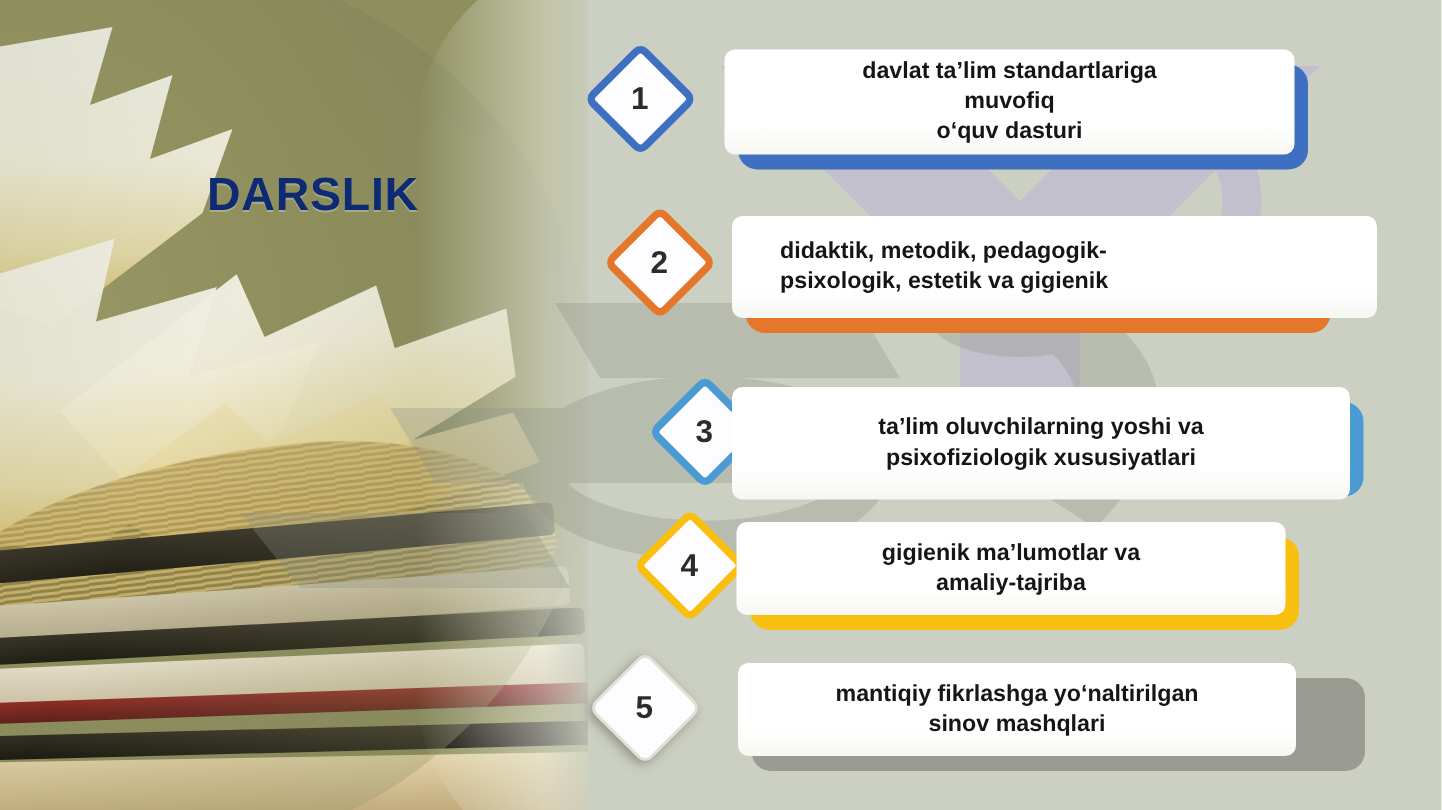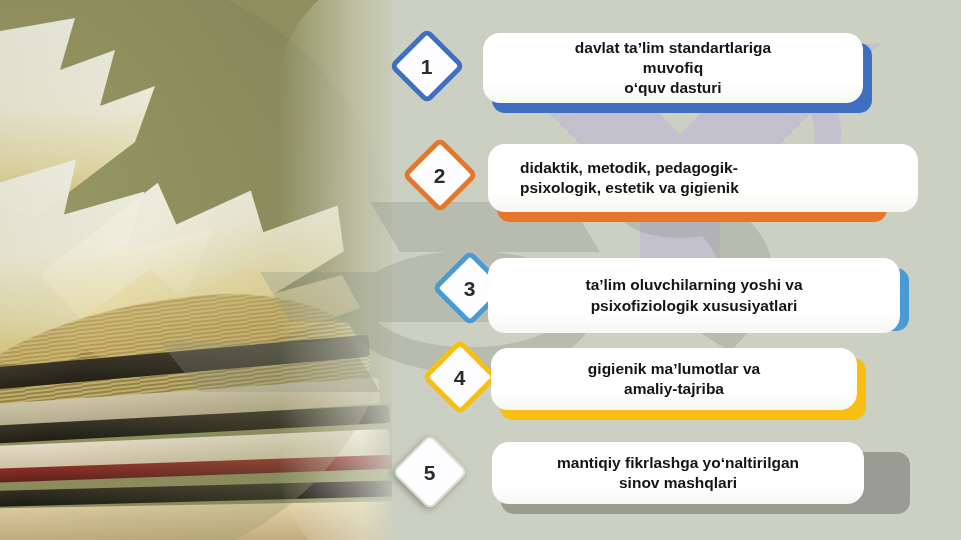--- a/index.html
+++ b/index.html
@@ -173,21 +173,21 @@
   .card-wrap { position: absolute; }
   .card-shadow {
     position: absolute;
     left: 9px; top: 10px;
     width: 100%; height: 100%;
     border-radius: 13px;
     box-sizing: border-box;
   }
   .card {
     position: relative;
-    border-radius: 17px;
+    border-radius: 7px;
     background: linear-gradient(180deg,#ffffff 0%,#ffffff 72%,#f6f6f2 100%);
     box-sizing: border-box;
     display: flex;
     align-items: center;
     justify-content: center;
     padding: 4px 14px;
   }
   .card-text {
     font-size: 15.5px;
     font-weight: bold;
@@ -269,20 +269,21 @@
       <path d="M20 250 L210 250 L240 300 L60 300 Z"></path>
       <path d="M120 180 L330 180 L360 230 L150 230 Z"></path>
       <path d="M230 110 L430 110 L460 160 L260 160 Z"></path>
       <ellipse cx="330" cy="220" rx="110" ry="48" fill="none" stroke="#8d9183" stroke-width="26"></ellipse>
       <ellipse cx="540" cy="120" rx="60" ry="26"></ellipse>
       <ellipse cx="470" cy="190" rx="52" ry="24"></ellipse>
       <path d="M600 120 q70 60 -10 140 l-40 -26 q55 -52 6 -96 Z"></path>
     </g>
   </svg>
 
+  <div class="title">DARSLIK</div>
 
   <div class="row" id="row1">
     <div class="diamond">
       <span class="num">1</span>
     </div>
     <div class="card-wrap">
       <div class="card-shadow"></div>
       <div class="card">
         <div class="card-text">davlat ta’lim standartlariga
 muvofiq

